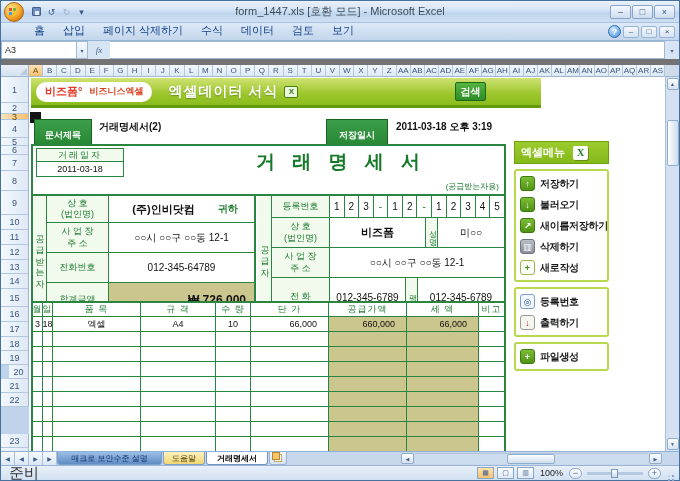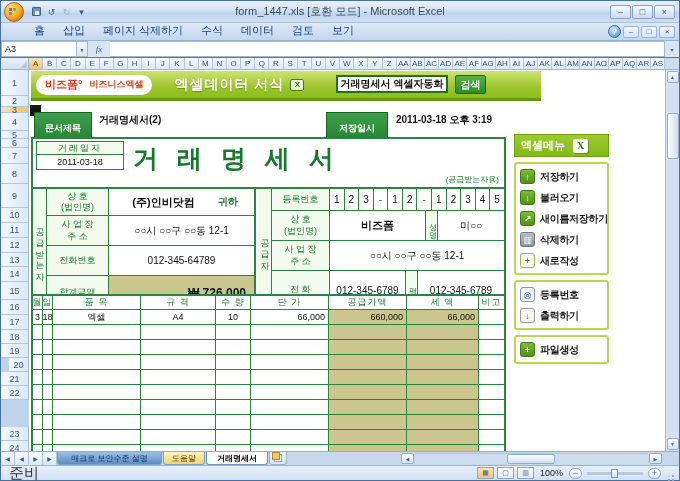--- a/index.html
+++ b/index.html
@@ -22,21 +22,21 @@
 
   
   .tabrow{height:18px;background:linear-gradient(#dde9f7,#c3d6ec);display:flex;align-items:flex-end;position:relative;border-bottom:1px solid #96b4d6;flex:none}
   #ribbon-tabs{display:flex;margin-left:24px}
   .rtab{padding:2px 9px;font-size:11px;color:#15428b;white-space:nowrap}
   .ribbon-right{position:absolute;right:4px;top:2px;display:flex;gap:2px;align-items:center}
   .helpbtn{width:13px;height:13px;border-radius:50%;background:radial-gradient(circle at 35% 30%,#cfe6ff,#3f8ddd);color:#fff;font-size:9px;font-weight:bold;display:flex;align-items:center;justify-content:center;border:1px solid #2e6db0}
   .wbtn2{width:16px;height:12px;border:1px solid #9ab4d4;border-radius:2px;background:linear-gradient(#f4f8fd,#d5e3f3);font-size:8px;color:#33527c;display:flex;align-items:center;justify-content:center}
 
   
-  .fbar{height:17px;background:#d6e4f4;display:flex;align-items:stretch;border-bottom:1px solid #737373;flex:none}
+  .fbar{height:24px;background:#d6e4f4;display:flex;align-items:stretch;border-bottom:6px solid #737373;flex:none}
   .namebox{width:76px;border:1px solid #a0b8d0;background:#fff;font-size:9px;padding:0 3px;font-family:inherit;color:#222}
   .namedrop{width:11px;background:linear-gradient(#f4f8fc,#dce8f4);border:1px solid #a0b8d0;border-left:none;font-size:6px;color:#44618c;display:flex;align-items:center;justify-content:center}
   .fx{width:22px;font-size:9px;font-style:italic;font-family:"Liberation Serif","DejaVu Serif",serif;color:#44618c;display:flex;align-items:center;justify-content:center}
   .ffield{flex:1;background:#fff;border:1px solid #a0b8d0;border-left:none}
   .fexpand{width:14px;font-size:6px;color:#44618c;display:flex;align-items:center;justify-content:center}
 
   
   .colrow{height:12px;display:flex;background:#cedbeb;flex:none}
   .corner{width:28px;background:linear-gradient(#e9f0f9,#d2e0f0);border-right:1px solid #9eb6ce;border-bottom:1px solid #9eb6ce;position:relative}
   .corner::after{content:"";position:absolute;right:1px;bottom:1px;border-left:7px solid transparent;border-bottom:7px solid #b8c9dd}
@@ -56,42 +56,42 @@
   .vscroll{width:14px;background:#d3e1f2;border-left:1px solid #a9c0da;display:flex;flex-direction:column;align-items:center;flex:none}
   .varr{width:12px;height:12px;margin-top:1px;background:linear-gradient(#fefefe,#d6e2f2);border:1px solid #93aecd;border-radius:2px;font-size:5px;color:#41618e;display:flex;align-items:center;justify-content:center}
   .vthumb{width:12px;height:46px;margin-top:30px;background:linear-gradient(90deg,#fdfefe,#cfdded);border:1px solid #90acce;border-radius:2px}
   .vdown{margin-top:auto;margin-bottom:1px}
 
   
   .banner{position:absolute;left:2px;top:1px;width:510px;height:30px;background:linear-gradient(#cfe272,#9cc62b 60%,#8bbd1e);border-bottom:3px solid #639a0d;display:flex;align-items:center}
   .logo-pill{height:20px;background:#fff;border-radius:10px;display:flex;align-items:center;margin-left:5px;padding:0 9px;gap:7px}
   .logo1{color:#e23b28;font-weight:bold;font-size:11px;white-space:nowrap}
   .logo2{color:#d8431f;font-weight:bold;font-size:9px;white-space:nowrap}
-  .banner-title{color:#fff;font-weight:bold;font-size:14px;margin-left:22px;letter-spacing:1px;text-shadow:0 1px 1px rgba(40,80,0,.4);white-space:nowrap}
+  .banner-title{color:#fff;font-weight:bold;font-size:14px;margin-left:16px;letter-spacing:1px;text-shadow:0 1px 1px rgba(40,80,0,.4);white-space:nowrap}
   .banner-icon{width:14px;height:12px;background:#eef6e0;border:1px solid #44800c;margin-left:6px;font-size:8px;color:#2e7d12;font-weight:bold;display:flex;align-items:center;justify-content:center;border-radius:2px}
   .banner-search{position:absolute;left:305px;top:4px;width:112px;height:18px;border:2px solid #256e22;text-align:center;font-weight:bold;font-size:10px;color:#111;background:#fff;font-family:inherit}
   .banner-btn{position:absolute;left:424px;top:4px;width:31px;height:19px;background:linear-gradient(#55b33f,#2e8d26);border:1px solid #1d671b;color:#fff;font-weight:bold;font-size:10px;border-radius:2px;font-family:inherit}
 
   .cellcursor{position:absolute;left:1px;top:35px;width:11px;height:11px;background:#141414}
 
   
   .doclabel{position:absolute;height:32px;background:linear-gradient(#3d9e4b,#23832f);border:1px solid #17641f;color:#fff;font-size:9px;font-weight:bold;display:flex;align-items:center;justify-content:center;top:42px}
   .doclabel.l1{left:5px;width:58px}
   .doclabel.l2{left:297px;width:62px}
   .docval{position:absolute;font-size:10px;font-weight:bold;color:#111;top:43px}
   .docval.v1{left:70px}
   .docval.v2{left:367px}
 
   
   .form{position:absolute;left:2px;top:67px;width:475px;height:321px;border:2px solid var(--g);background:#fff}
   .form-head{position:relative;height:50px;border-bottom:2px solid var(--g)}
   .datebox{position:absolute;left:3px;top:2px;width:88px;border:1px solid var(--g);font-size:9px;text-align:center}
   .date-l{height:13px;line-height:13px;color:var(--gt);letter-spacing:2px;border-bottom:1px solid var(--g);background:var(--lg)}
   .date-v{height:14px;line-height:14px;color:#111}
-  .form-title{position:absolute;left:100px;right:89px;top:3px;text-align:left;font-size:25px;font-weight:bold;color:#157a28;letter-spacing:6px;white-space:nowrap}
+  .form-title{position:absolute;left:100px;right:78px;top:3px;text-align:right;font-size:19px;font-weight:bold;color:#157a28;letter-spacing:6px;white-space:nowrap}
   .form-sub{position:absolute;right:5px;bottom:2px;font-size:8px;color:var(--gt)}
   .fields{position:relative;height:120px}
   .grp{position:absolute;top:0;height:120px;display:grid}
   .grp.leftg{left:0;width:223px;grid-template-columns:14px 62px 1fr;grid-template-rows:27px 30px 30px 33px;border-right:2px solid var(--g)}
   .grp.rightg{left:225px;right:0;grid-template-columns:14px 58px 1fr;grid-template-rows:22px 30px 30px 38px}
   .gv{grid-row:1/5;writing-mode:vertical-rl;text-orientation:upright;display:flex;align-items:center;justify-content:center;color:var(--gt);font-size:9px;letter-spacing:2px;border-right:1px solid var(--g);background:var(--lg)}
   .lab{border-right:1px solid var(--g);border-bottom:1px solid var(--g);background:var(--lg);color:var(--gt);font-size:9px;display:flex;align-items:center;justify-content:center;text-align:center;white-space:pre-line;line-height:1.25}
   .val{border-bottom:1px solid var(--g);font-size:10px;color:#111;display:flex;align-items:center;justify-content:center;overflow:hidden}
   .nb{border-bottom:none!important}
   .company{flex:1;text-align:center;font-weight:bold;font-size:11px}
@@ -106,21 +106,21 @@
   .half{display:flex;align-items:center;justify-content:center;font-size:10px;height:100%}
   .name-cell{width:66px}
   .fax-cell{width:86px}
   .phone-cell{flex:1}
   .itable{position:absolute;left:0;right:0;top:155px;bottom:0;border-top:2px solid var(--g);overflow:hidden;background:#fff}
   .trow{display:grid;grid-template-columns:10px 10px 88px 75px 35px 78px 78px 72px 1fr;height:15px}
   .trow.hd{height:14px}
   .tc{border-right:1px solid var(--g);border-bottom:1px solid var(--g);font-size:9px;color:#111;display:flex;align-items:center;justify-content:center;overflow:hidden}
   .tc:last-child{border-right:none}
   .hd .tc{color:var(--gt);letter-spacing:1px}
-  .tc.r{justify-content:flex-end;padding-right:3px}
+  .tc.r{justify-content:flex-end;padding-right:11px}
 
   
   .sidebar{position:absolute;left:485px;top:64px;width:95px}
   .sb-head{height:23px;background:linear-gradient(#9ccb2d,#84b91a);color:#fff;font-weight:bold;font-size:11px;display:flex;align-items:center;padding:0 6px;gap:8px;border:1px solid #6da30e}
   .xl-ico{width:15px;height:14px;background:#fff;border-radius:2px;color:#1f7a1f;font-weight:bold;font-size:10px;display:flex;align-items:center;justify-content:center;font-family:"Liberation Serif","DejaVu Serif",serif;box-shadow:1px 1px 0 rgba(0,0,0,.25)}
   .mbox{margin-top:5px;border:2px solid #b8d94e;border-radius:3px;background:#fff;padding:3px 4px;display:flex;flex-direction:column;gap:2px}
   .mitem{height:19px;display:flex;gap:5px;align-items:center;cursor:pointer}
   .mico{width:15px;height:15px;border-radius:3px;display:flex;align-items:center;justify-content:center;font-size:9px;font-weight:bold;flex:none}
   .mico.dk{background:linear-gradient(#7cbd35,#4f9314);color:#fff;border:1px solid #3c7a0e}
   .mico.gy{background:linear-gradient(#b8bec6,#8a919a);color:#fff;border:1px solid #70767e}
@@ -294,21 +294,20 @@
 
     <div class="sheet">
 
       <div class="banner">
         <div class="logo-pill">
           <span class="logo1">비즈폼°</span>
           <span class="logo2">비즈니스엑셀</span>
         </div>
         <div class="banner-title">엑셀데이터 서식</div>
         <span class="banner-icon">X</span>
-        <input class="banner-search" readonly="" value="거래명세서 엑셀자동화" style="">
         <button class="banner-btn">검색</button>
       </div>
 
       <div class="cellcursor"></div>
 
       <span class="doclabel l1">문서제목</span>
       <span class="docval v1">거래명세서(2)</span>
       <span class="doclabel l2">저장일시</span>
       <span class="docval v2">2011-03-18  오후 3:19</span>
 

